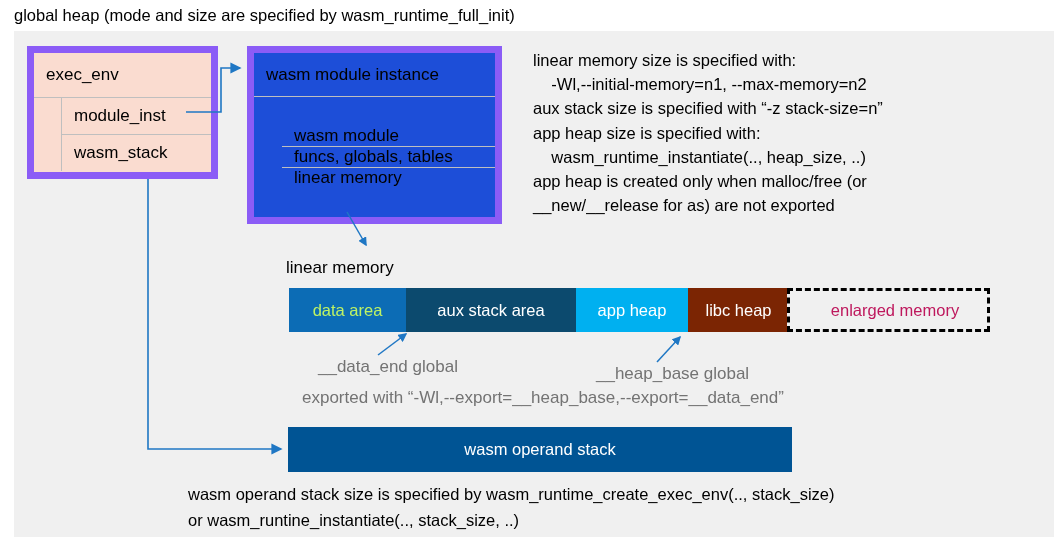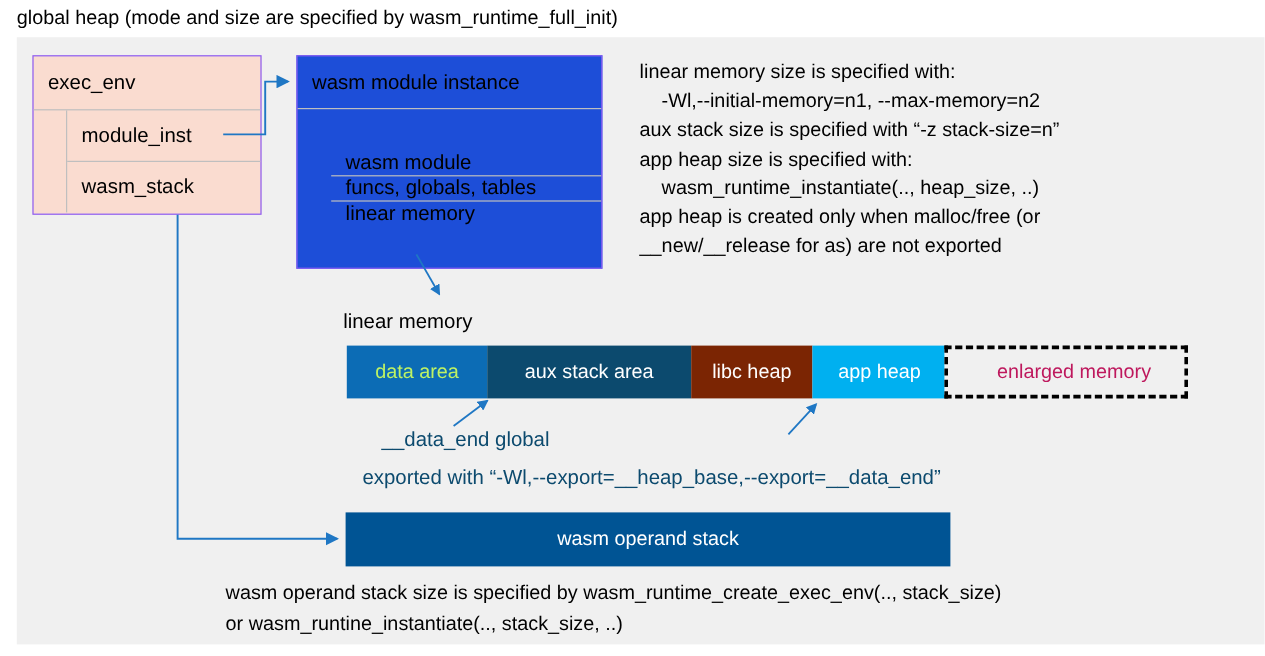--- a/index.html
+++ b/index.html
@@ -37,21 +37,21 @@
     top: 31px;
     width: 1040px;
     height: 506px;
     background: #f0f0f0;
   }
 
   
   .struct-box {
     position: absolute;
     box-sizing: border-box;
-    border: 1px solid #8b5cf6;
+    border: 7px solid #8b5cf6;
   }
   .struct-head {
     box-sizing: border-box;
     border-bottom: 1px solid #bfbfbf;
     display: flex;
     align-items: center;
     padding-left: 12px;
     font-size: 17px;
   }
   .struct-body {
@@ -139,21 +139,21 @@
     color: #1f3864;
     background: #f0f0f0;
     border: 3px dashed #000000;
     margin-left: -2px;
   }
 
   
   .callout-text {
     position: absolute;
     font-size: 17px;
-    color: #0c4a6e;
+    color: #737373;
     white-space: nowrap;
   }
   #data-end-label   { left: 318px; top: 357px; }
   #heap-base-label  { left: 596px; top: 364px; }
   #exported-with-label { left: 302px; top: 388px; }
 
   
   #operand-stack-bar {
     position: absolute;
     left: 288px;
@@ -222,26 +222,27 @@
 aux stack size is specified with “-z stack-size=n”
 app heap size is specified with:
     wasm_runtime_instantiate(.., heap_size, ..)
 app heap is created only when malloc/free (or
 __new/__release for as) are not exported</div>
 
   <div id="linear-memory-label">linear memory</div>
   <div id="memory-bar">
     <div class="mem-seg" style="width: 117px; background: rgb(12, 108, 181); color: #bef264;">data area</div>
     <div class="mem-seg" style="width: 170px; background: #0c4a6e; color: rgb(255, 255, 255); text-align: right;">aux stack area</div>
+    <div class="mem-seg" style="width: 112px; background: rgb(0, 176, 240); color: rgb(255, 255, 255);">app heap</div>
     <div class="mem-seg" style="width: 101px; background: rgb(123, 37, 3); color: rgb(255, 255, 255);">libc heap</div>
-    <div class="mem-seg" style="width: 112px; background: rgb(0, 176, 240); color: rgb(255, 255, 255);">app heap</div>
     <div class="mem-seg enlarged" style="width: 203px; background: rgb(240, 240, 240); border-color: rgb(0, 0, 0); color: #be185d; padding-left: 13px;">enlarged memory</div>
   </div>
 
   <div class="callout-text" id="data-end-label">__data_end global</div>
+  <div class="callout-text" id="heap-base-label">__heap_base global</div>
   <div class="callout-text" id="exported-with-label">exported with “-Wl,--export=__heap_base,--export=__data_end”</div>
 
   <div id="operand-stack-bar" style="background: rgb(0, 84, 148);">
     <span>wasm operand stack</span>
   </div>
   <div id="operand-stack-notes">wasm operand stack size is specified by wasm_runtime_create_exec_env(.., stack_size)
 or wasm_runtine_instantiate(.., stack_size, ..)</div>
 
   <svg id="connectors" viewBox="0 0 1054 547" xmlns="http://www.w3.org/2000/svg">
     <defs>

